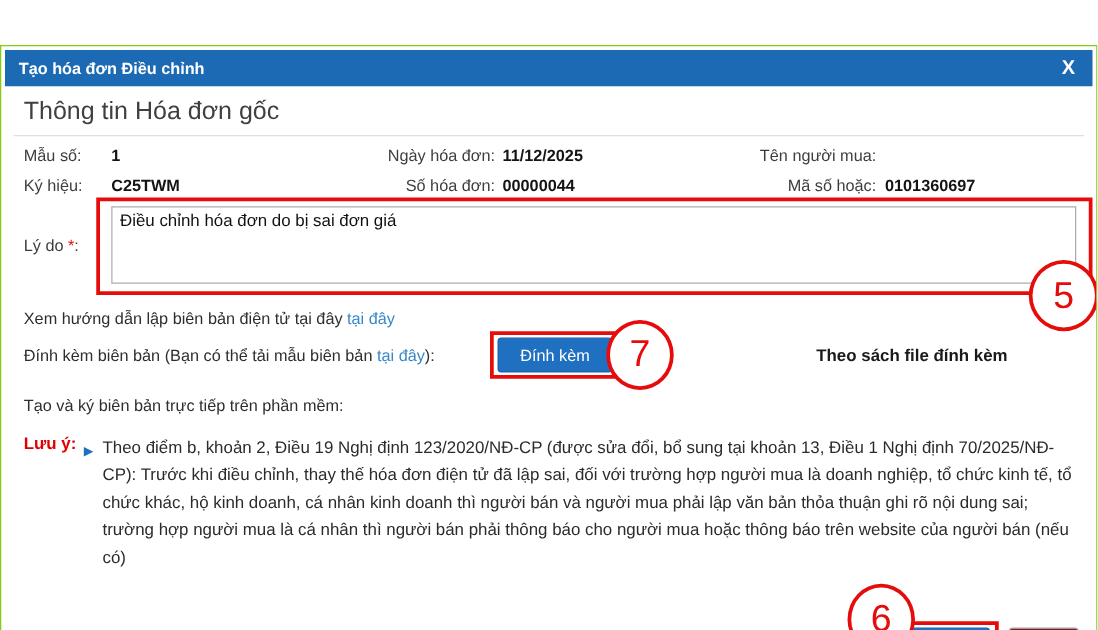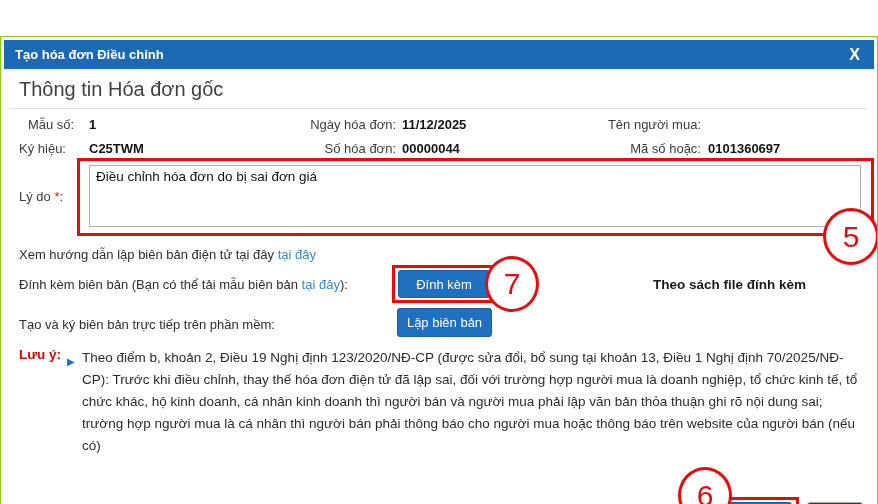--- a/index.html
+++ b/index.html
@@ -21,21 +21,21 @@
   }
   .section-heading {
     position:absolute; left:18px; top:41px; font-size:20px; color:#404040;
   }
   .heading-rule {
     position:absolute; left:10px; right:10px; top:71px; border-top:1px solid #dcdfe3;
   }
   .cell { position:absolute; font-size:13px; line-height:16px; }
   .lbl { color:#3d3d3d; }
   .val { font-weight:bold; color:#141414; }
-  .r1 { top:80px;text-align:center; } .r2 { top:104px; }
+  .r1 { top:80px; } .r2 { top:104px; }
   .c1l { left:18px; width:64px; }
   .c1v { left:88px; }
   .c2l { left:235px; width:160px; text-align:right; }
   .c2v { left:401px; }
   .c3l { left:535px; width:165px; text-align:right; }
   .c3v { left:707px; }
 
   .reason-label { position:absolute; left:18px; top:152px; font-size:13px; color:#3d3d3d;text-align:center; }
   .req { color:#e60c0c; }
   .ann-rect { position:absolute; border:3px solid #e60c0c; box-sizing:border-box; z-index:3; pointer-events:none; }
@@ -120,21 +120,20 @@
 
   <div class="text-row guide-row"><span>Xem hướng dẫn lập biên bản điện tử tại đây </span><a class="link">tại đây</a></div>
 
   <div class="text-row attach-text"><span>Đính kèm biên bản (Bạn có thể tải mẫu biên bản </span><a class="link">tại đây</a><span>):</span></div>
   <div class="ann-rect rect-attach"></div>
   <button class="btn-blue btn-attach">Đính kèm</button>
   <div class="ann-circle circle-7">7</div>
   <div class="attach-list-title">Theo sách file đính kèm</div>
 
   <div class="text-row create-text">Tạo và ký biên bản trực tiếp trên phần mềm:</div>
-  <button class="btn-blue btn-create">Lập biên bản</button>
 
   <div class="note-label">Lưu ý:</div>
   <div class="note-body">
     <span class="note-marker">▶</span>
     <span>Theo điểm b, khoản 2, Điều 19 Nghị định 123/2020/NĐ-CP (được sửa đổi, bổ sung tại khoản 13, Điều 1 Nghị định 70/2025/NĐ-CP): Trước khi điều chỉnh, thay thế hóa đơn điện tử đã lập sai, đối với trường hợp người mua là doanh nghiệp, tổ chức kinh tế, tổ chức khác, hộ kinh doanh, cá nhân kinh doanh thì người bán và người mua phải lập văn bản thỏa thuận ghi rõ nội dung sai; trường hợp người mua là cá nhân thì người bán phải thông báo cho người mua hoặc thông báo trên website của người bán (nếu có)</span>
   </div>
 
   <div class="ann-rect rect-continue"></div>
   <button class="btn-blue btn-continue">Tiếp tục</button>
   <div class="ann-circle circle-6">6</div>

